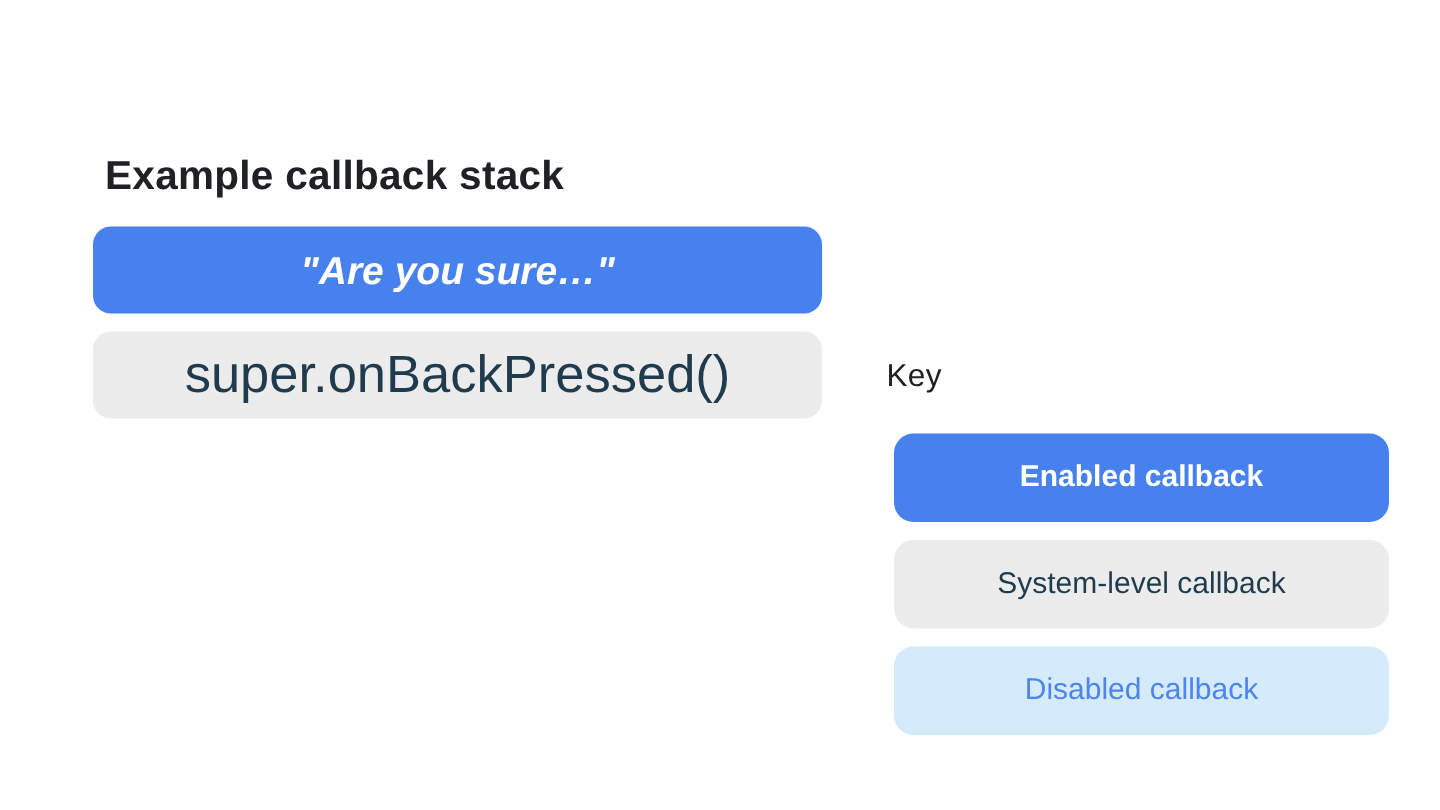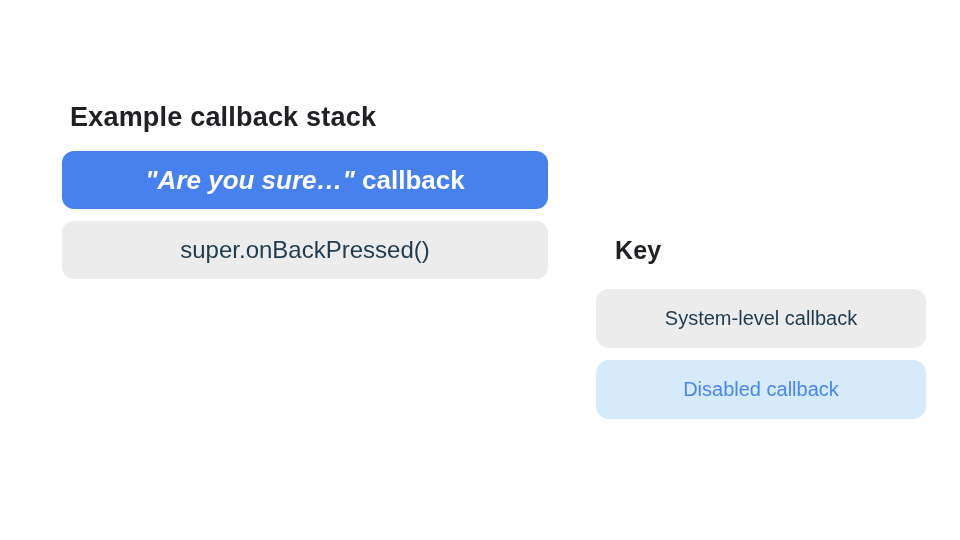--- a/index.html
+++ b/index.html
@@ -61,31 +61,31 @@
     color: var(--disabled-text, #4c85ee);
     font-weight: normal;
   }
 
   .bar.system {
     background: var(--system-bg, #ececec);
     color: var(--system-text, #1f3b4d);
     font-weight: normal;
   }
 
-  .stack .bar.system { font-size: 24px; }
+  .stack .bar.system { font-size: 35px; }
 
   .quoted { font-style: italic; }
 
   .key-heading {
     position: absolute;
-    left: 615px;
+    left: 591px;
     top: 238px;
-    font-size: 25px;
+    font-size: 21px;
     line-height: 25px;
-    font-weight: 700;
+    font-weight: 400;
     letter-spacing: 0.2px;
     color: var(--title-text, #202124);
   }
 
   .key-bars {
     position: absolute;
     left: 596px;
     top: 289px;
     width: 330px;
     display: flex;
@@ -101,33 +101,34 @@
 </style>
 </head>
 <body>
 
 <div class="canvas">
 
   <div class="stack-title">Example callback stack</div>
 
   <div class="stack">
 
-    <div class="bar enabled"><span class="quoted">"Are you sure…"</span><span> callback</span></div>
+    <div class="bar enabled"><span class="quoted">"Are you sure…"</span></div>
 
 
 
 
     <div class="bar system"><span>super.onBackPressed()</span></div>
 
   </div>
 
   <div class="key-heading">Key</div>
 
   <div class="key-bars">
 
+    <div class="bar enabled"><span>Enabled callback</span></div>
 
     <div class="bar system"><span>System-level callback</span></div>
 
     <div class="bar disabled"><span>Disabled callback</span></div>
 
   </div>
 
 </div>
 
 </body></html>

